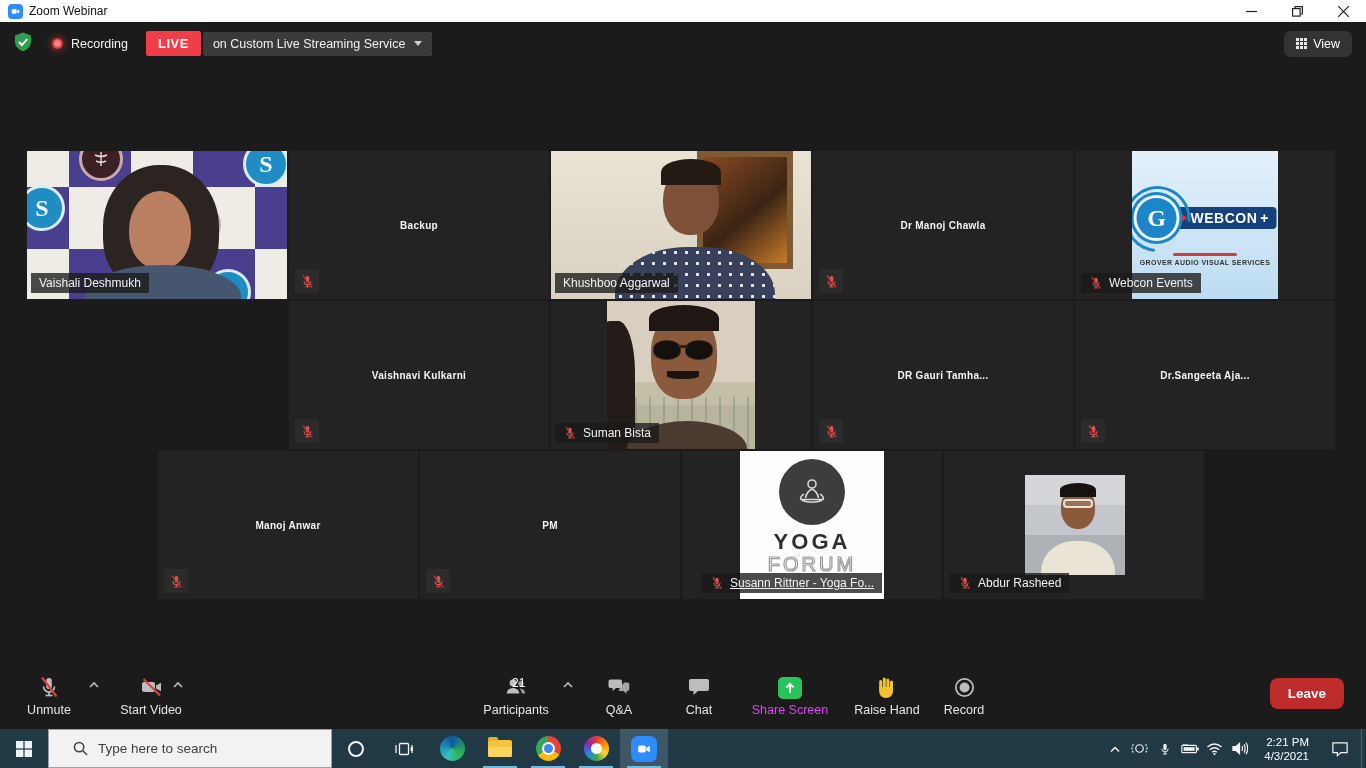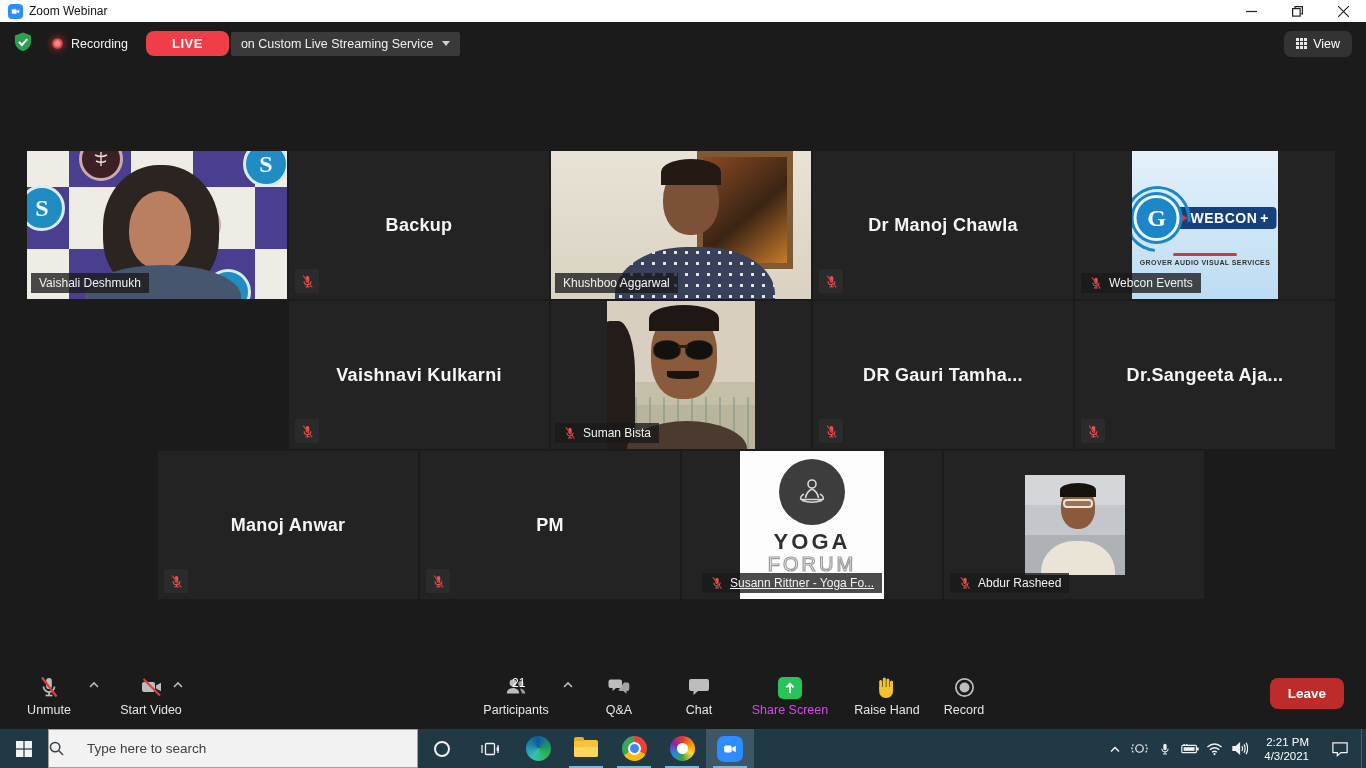--- a/index.html
+++ b/index.html
@@ -19,36 +19,36 @@
   
   .topbar { position:absolute; top:22px; left:0; width:1366px; height:43px;
     background:#1b1b1b; display:flex; align-items:center; }
   .shield { margin-left:12px; }
   .rec-wrap { display:flex; align-items:center; margin-left:18px; }
   .rec-dot { width:11px; height:11px; border-radius:50%;
     background:radial-gradient(circle,#ff8a8a 0 25%, #e04343 55%, rgba(224,67,67,.25) 100%);
     box-shadow:0 0 6px 2px rgba(224,60,60,.45); margin-right:8px; }
   .rec-label { color:#f2f2f2; font-size:12.5px; }
   .live-badge { margin-left:18px; background:#f03e48; color:#fff; font-weight:bold;
-    font-size:13px; padding:5px 26px; border-radius:8px; letter-spacing:.5px; }
+    font-size:13px; padding:5px 12px; border-radius:2px; letter-spacing:.5px; }
   .stream-pill { margin-left:2px; background:#3a3a3a; color:#f0f0f0; font-size:12.5px;
     padding:5px 10px; border-radius:2px; display:flex; align-items:center; gap:9px; }
   .caret-down { width:0; height:0; border-left:4px solid transparent; border-right:4px solid transparent;
     border-top:5px solid #cfcfcf; }
   .view-btn { margin-left:auto; margin-right:14px; background:#333333; color:#fff;
     font-size:12.5px; padding:6px 12px; border-radius:7px; display:flex; align-items:center; gap:6px; }
   .grid-icon { display:grid; grid-template-columns:repeat(3,3px); grid-gap:1px; }
   .grid-icon span { width:3px; height:3px; background:#e8e8e8; }
 
   
   .main { position:absolute; top:65px; left:0; width:1366px; height:598px; background:#1b1b1b; }
   .tile { position:absolute; width:260px; height:148px; background:#232323; overflow:hidden; }
   .tile.active { outline:2px solid #d9e66b; outline-offset:-2px; }
   .tile-name-center { position:absolute; inset:0; display:flex; align-items:center;
-    justify-content:center; color:#f5f5f5; font-weight:bold; font-size:18px; letter-spacing:.3px; }
+    justify-content:center; color:#f5f5f5; font-weight:bold; font-size:10px; letter-spacing:.3px; }
   .corner-mic { position:absolute; left:6px; bottom:6px; width:24px; height:24px;
     background:#2b2b2b; border-radius:2px; display:flex; align-items:center; justify-content:center; }
   .nametag { position:absolute; left:4px; bottom:6px; background:rgba(25,25,25,.78);
     color:#f2f2f2; font-size:12px; padding:3px 8px; display:flex; align-items:center; gap:6px;
     white-space:nowrap; max-width:250px; }
   .mic-s { width:14px; height:14px; color:#e05555; flex:0 0 auto; }
   .mic-c { width:15px; height:15px; color:#e05555; }
 
   .vidbox { position:absolute; top:0; height:148px; overflow:hidden; }
 
@@ -153,22 +153,22 @@
     display:flex; align-items:center; justify-content:center; }
   .pcount { position:absolute; top:3px; left:34px; font-size:12px; color:#fff; }
   .leave-btn { position:absolute; right:22px; top:15px; background:#be2b2b; color:#fff;
     font-weight:bold; font-size:13.5px; padding:8px 18px; border-radius:8px; }
 
   
   .taskbar { position:absolute; top:729px; left:0; width:1366px; height:39px; background:#213845;
     display:flex; align-items:center; }
   .tb-btn { width:48px; height:39px; display:flex; align-items:center; justify-content:center;
     position:relative; }
-  .tb-search { width:370px; height:39px; background:#f2f2f2; border:1px solid #9aa0a6;
-    display:flex; align-items:center; gap:23px; padding-left:0; color:#3c4043; font-size:13.5px; }
+  .tb-search { width:284px; height:39px; background:#f2f2f2; border:1px solid #9aa0a6;
+    display:flex; align-items:center; gap:10px; padding-left:24px; color:#3c4043; font-size:13.5px; }
   .tb-open::after { content:""; position:absolute; bottom:0; left:7px; width:34px; height:2px;
     background:#76b9e0; }
   .tb-active { background:#3d5766; }
   .circle-ico { width:25px; height:25px; border-radius:50%; }
   .edge-ico { background:conic-gradient(from 210deg,#35c1b5,#0c59a4 40%,#2bb24c 75%,#35c1b5); }
   .chrome-ico { background:conic-gradient(#ea4335 0 33%,#fbbc05 0 66%,#34a853 0);
     display:flex; align-items:center; justify-content:center; }
   .chrome-mid { width:13px; height:13px; border-radius:50%; background:#fff;
     display:flex; align-items:center; justify-content:center; }
   .chrome-dot { width:9px; height:9px; border-radius:50%; background:#4285f4; }

